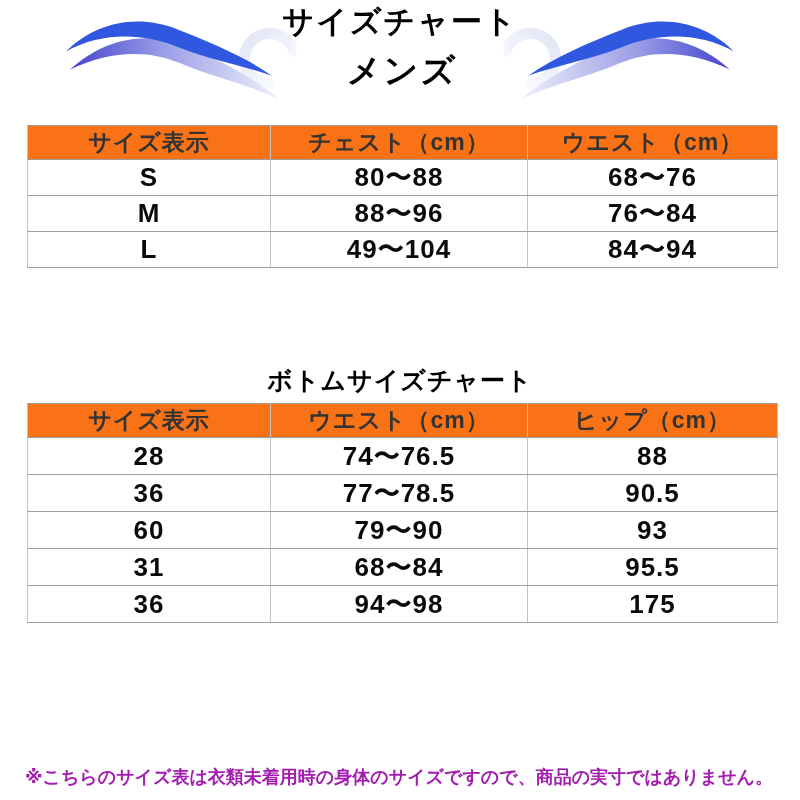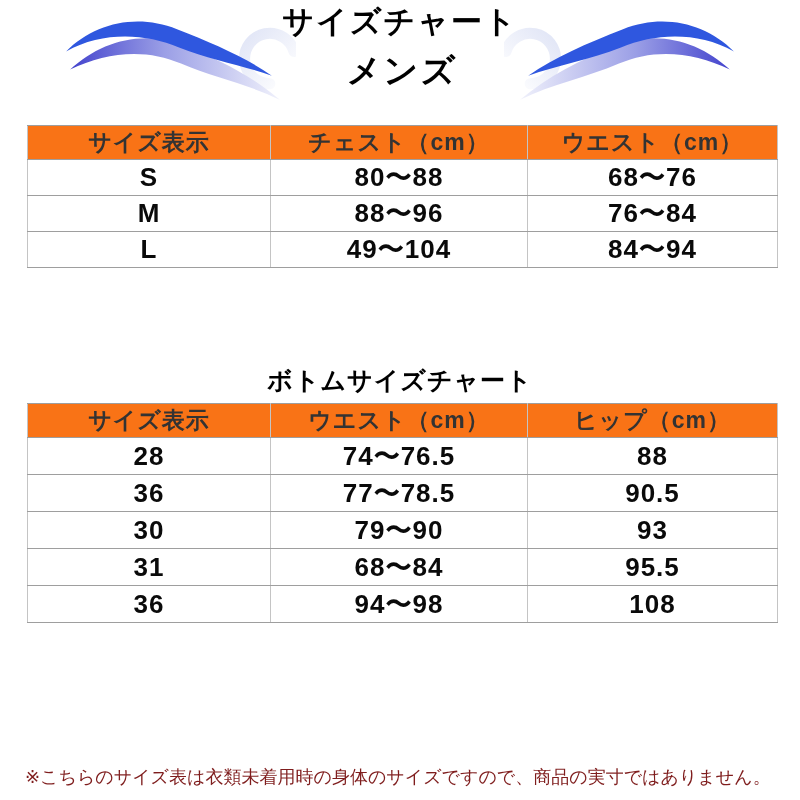--- a/index.html
+++ b/index.html
@@ -38,21 +38,21 @@
   }
   table.t1 td{height:33px;}
   table.t2 td{height:36px;}
   
   .bottom-title{
     position:absolute;left:0;right:0;top:364px;margin:0;text-align:center;
     font-size:25px;font-weight:bold;letter-spacing:1px;
   }
   .note{
     position:absolute;left:25px;top:765px;margin:0;width:770px;
-    font-size:18px;font-weight:normal;letter-spacing:0;white-space:nowrap;color:#7f1d1d;
+    font-size:18px;font-weight:bold;letter-spacing:0;white-space:nowrap;color:#a21caf;
   }
 </style>
 </head>
 <body>
 
 <div class="page">
 
   <header class="hero">
 
     <svg class="wave wave-left" viewBox="0 0 240 95" aria-hidden="true">
@@ -136,32 +136,32 @@
           <td>28</td>
           <td>74〜76.5</td>
           <td>88</td>
         </tr>
         <tr>
           <td>36</td>
           <td>77〜78.5</td>
           <td>90.5</td>
         </tr>
         <tr>
-          <td>30</td>
+          <td>60</td>
           <td>79〜90</td>
           <td>93</td>
         </tr>
         <tr>
           <td>31</td>
           <td>68〜84</td>
           <td>95.5</td>
         </tr>
         <tr>
           <td>36</td>
           <td>94〜98</td>
-          <td>108</td>
+          <td>175</td>
         </tr>
       </tbody>
   </table>
 
   <p class="note">※こちらのサイズ表は衣類未着用時の身体のサイズですので、商品の実寸ではありません。</p>
 
 </div>
 
 </body></html>

